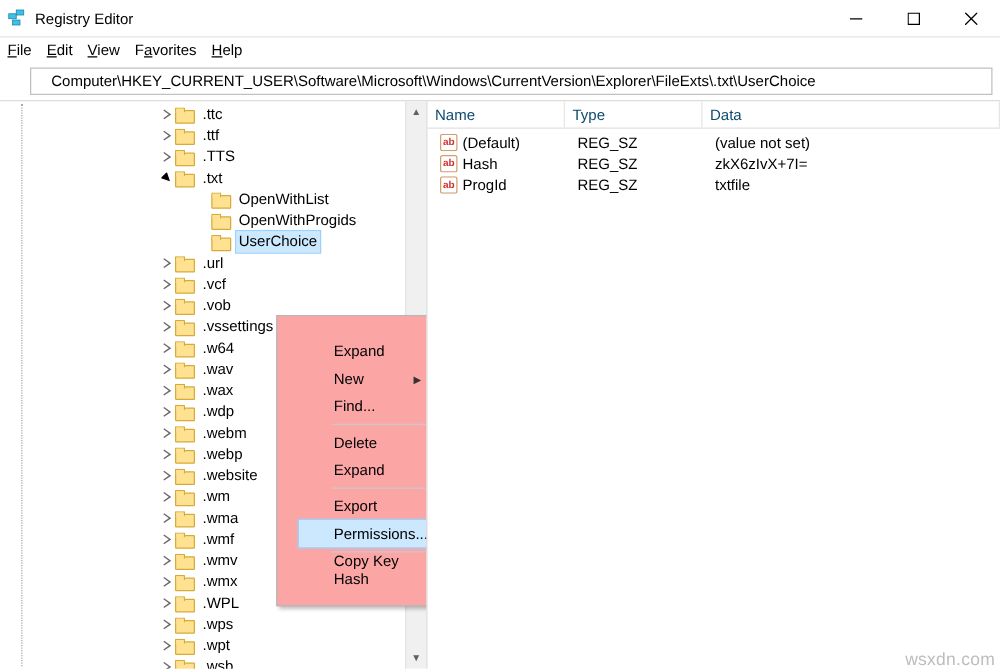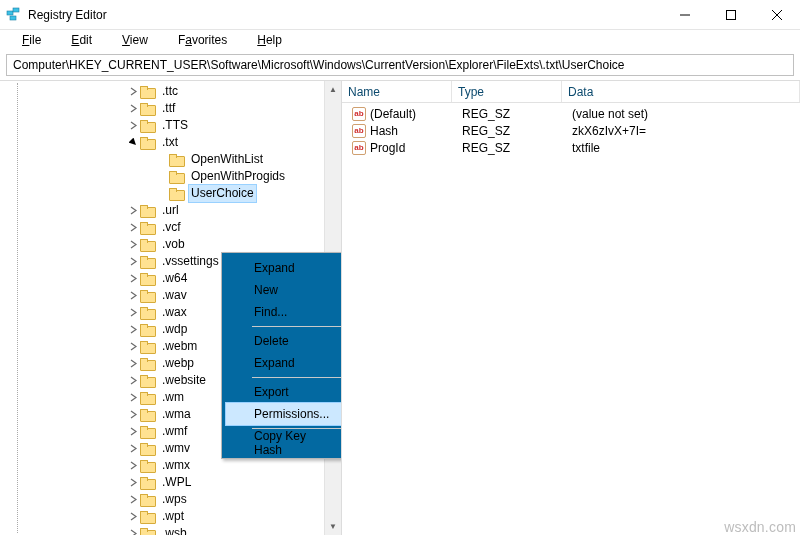--- a/index.html
+++ b/index.html
@@ -31,35 +31,35 @@
   .win-btn {
     width: 46px; height: 30px;
     display:flex; align-items:center; justify-content:center;
     color:#000;
   }
   
   .menubar {
     height: 20px;
     display:flex;
     align-items:center;
-    padding: 0 16px;
-    gap: 18px;
+    padding: 0 0;
+    gap: 0;
   }
   .menu-item {
     padding: 1px 6px;
   }
   .menu-item u { text-decoration: underline; }
   
   .addressbar {
-    margin: 4px 6px 4px 6px;
+    margin: 4px 6px 4px 24px;
     height: 22px;
     border: 1px solid #c0c0c0;
     display:flex;
     align-items:center;
-    padding: 0 6px;
+    padding: 0 16px;
     font-size: 12px;
     color:#000;
   }
   
   .workarea {
     display:flex;
     height: calc(537px - 30px - 20px - 30px - 2px);
     border-top: 1px solid #dcdcdc;
   }
   .tree-pane {
@@ -195,24 +195,24 @@
     font-size:8px; font-weight:bold;
     display:flex; align-items:center; justify-content:center;
     line-height:1;
   }
   
   .context-menu {
     position:absolute;
     left: 221px;
     top: 171px;
     width: 140px;
-    background:#0369a1;
+    background:#fca5a5;
     border:1px solid #b7b7b7;
     box-shadow: 2px 2px 3px rgba(0,0,0,0.25);
-    padding:4px;
+    padding:17px;
     z-index: 50;
   }
   .ctx-item {
     height:22px;
     display:flex; align-items:center;
     padding: 0 20px 0 28px;
     position:relative;
   }
   .ctx-item.sub::after {
     content:"▶";

